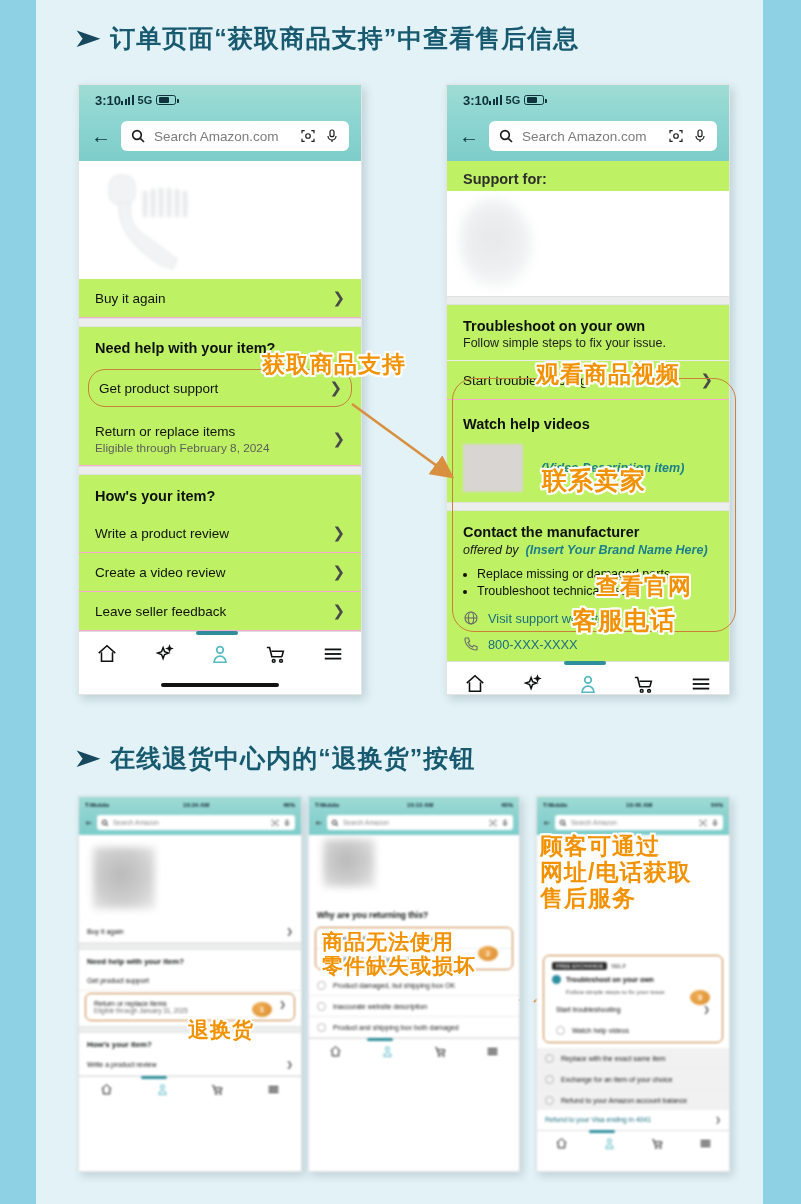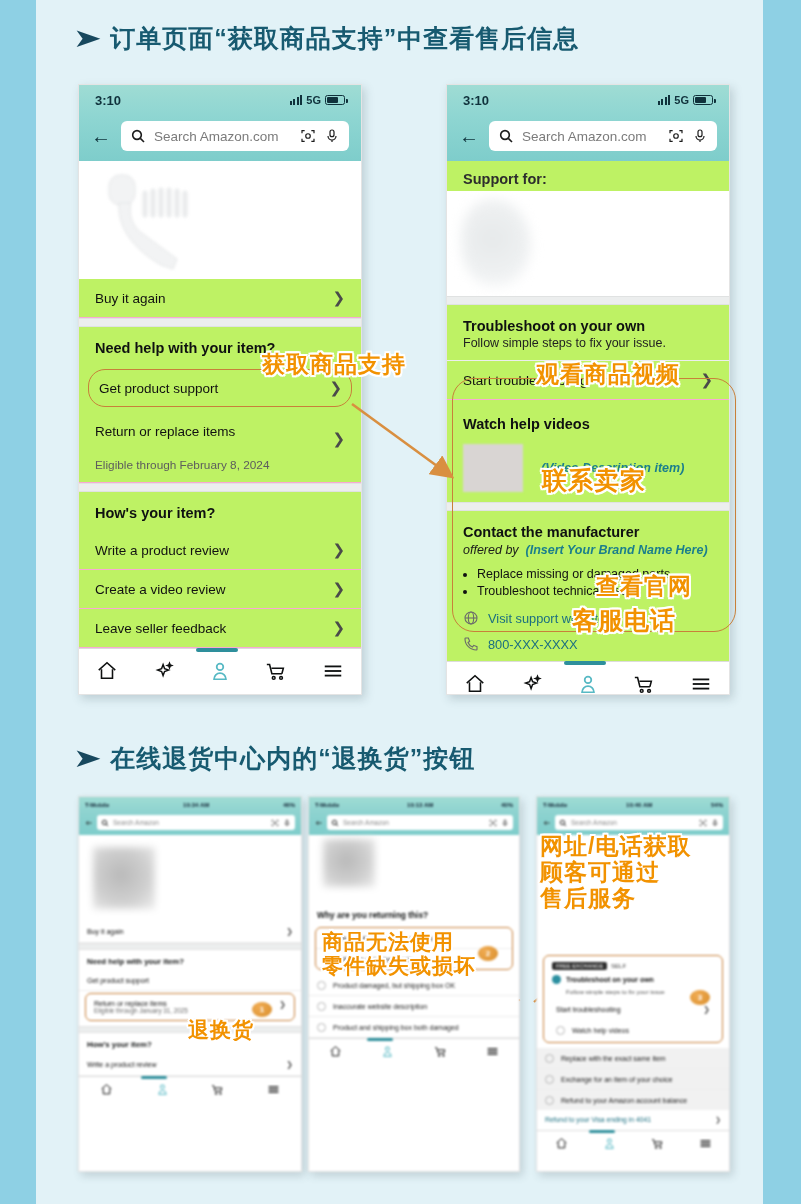--- a/index.html
+++ b/index.html
@@ -42,21 +42,21 @@
   
   .phone {
     position: absolute;
     background: #ffffff;
     border: 1px solid #e4e4e4;
     box-shadow: 3px 4px 9px rgba(60,80,90,0.22);
     overflow: hidden;
   }
   .statusbar {
     height: 30px;
-    display: flex; align-items: center; justify-content: space-between;
+    display: flex; align-items: center; justify-content: flex-start;
     padding: 0 16px;
     font-size: 13px; font-weight: bold; color: #10323c;
     background: linear-gradient(180deg,#9fdcd4 0%, #8fd6d2 100%);
   }
   .statusbar .right { display: flex; align-items: center; gap: 4px; }
   .bars { display: inline-flex; align-items: flex-end; gap: 1.5px; height: 10px; }
   .bars i { width: 2px; background: #10323c; display: block; }
   .bars i:nth-child(1){ height: 4px; }
   .bars i:nth-child(2){ height: 6px; }
   .bars i:nth-child(3){ height: 8px; }
@@ -93,21 +93,21 @@
   }
   .cardgap { height: 9px; background: #eceeee; border-top:1px solid #e0e2e2; border-bottom:1px solid #e0e2e2;}
   .row {
     display: flex; align-items: center; justify-content: space-between;
     padding: 10px 16px; border-bottom: 1px solid #f9a8d4;
     font-size: 13.5px; color: #111;
   }
   .row .chev { color: #4a4a4a; font-size: 15px; font-weight: 300; }
   .sect-title { padding: 13px 16px 10px; font-size: 14.5px; font-weight: bold; color: #0f1111; }
   .sect-sub { padding: 0 16px 10px; font-size: 12.5px; color: #222; }
-  .muted { color: #5d5d5d; font-size: 11.8px; margin-top: 19px; }
+  .muted { color: #5d5d5d; font-size: 11.8px; margin-top: 2px; }
   .hl {
     border: 1.6px solid #c8803a; border-radius: 17px; margin: 3px 9px 7px;
   }
   .hl .row { border-bottom: none; padding: 9px 9px 9px 10px; }
 
   
   .navbar {
     display: flex; align-items: center; justify-content: space-around;
     height: 44px; border-top: 1px solid #dcdcdc; background: #fff;
     position: relative;
@@ -737,17 +737,17 @@
         </svg>
     </div>
   </div>
 
   <div class="anno" id="anno-6">
     <div>商品无法使用</div>
     <div>零件缺失或损坏</div>
   </div>
   <div class="anno" id="anno-7">退换货</div>
   <div class="anno" id="anno-8">
+    <div>顾客可通过</div>
     <div>网址/电话获取</div>
-    <div>顾客可通过</div>
     <div>售后服务</div>
   </div>
 </div>
 
 </body></html>

